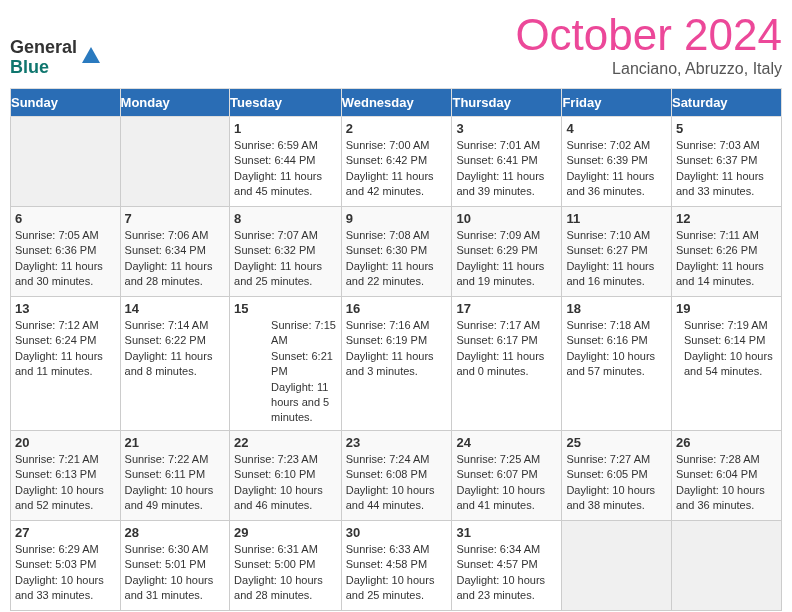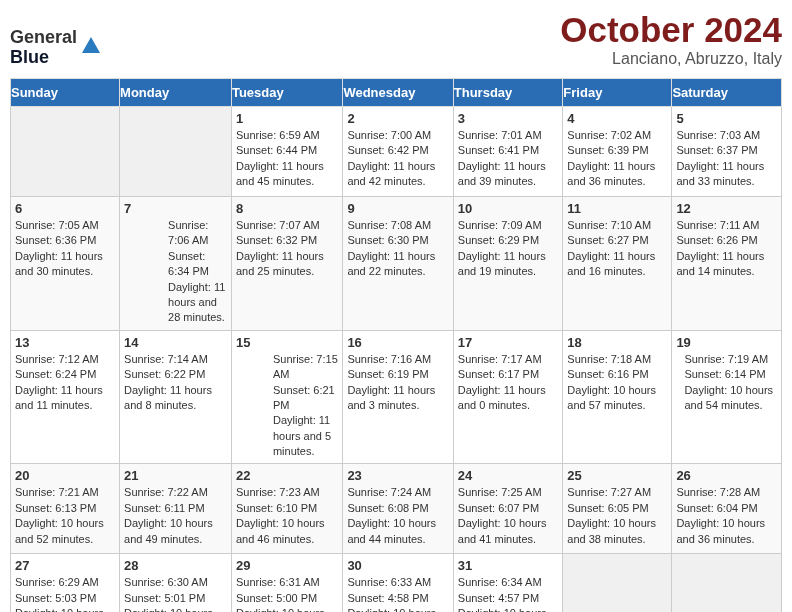--- a/index.html
+++ b/index.html
@@ -21,28 +21,28 @@
       align-items: center;
     }
     .logo-text {
       display: flex;
       flex-direction: column;
       font-size: 18px;
       font-weight: bold;
       line-height: 1.1;
     }
     .logo-general { color: #333; }
-    .logo-blue { color: #0f172a; }
+    .logo-blue { color: #0f766e; }
     .title-section {
       text-align: right;
     }
     .month-title {
-      font-size: 35px;
-      font-weight: bold;
-      color: #7f1d1d;
+      font-size: 44px;
+      font-weight: normal;
+      color: #ec4899;
     }
     .location {
       font-size: 16px;
       color: #555;
     }
     table {
       width: 100%;
       border-collapse: collapse;
       font-size: 11px;
     }
@@ -149,21 +149,21 @@
       </tr>
       <tr>
         <td>
           <span class="day-num">6</span>
           <div class="day-info" style="white-space: pre-line;">Sunrise: 7:05 AM
 Sunset: 6:36 PM
 Daylight: 11 hours and 30 minutes.</div>
         </td>
         <td>
           <span class="day-num">7</span>
-          <div class="day-info" style="white-space: pre-line; margin-left: 44px;">Sunrise: 7:06 AM
+          <div class="day-info" style="white-space: pre-line;">Sunrise: 7:06 AM
 Sunset: 6:34 PM
 Daylight: 11 hours and 28 minutes.</div>
         </td>
         <td>
           <span class="day-num">8</span>
           <div class="day-info" style="white-space: pre-line;">Sunrise: 7:07 AM
 Sunset: 6:32 PM
 Daylight: 11 hours and 25 minutes.</div>
         </td>
         <td>

